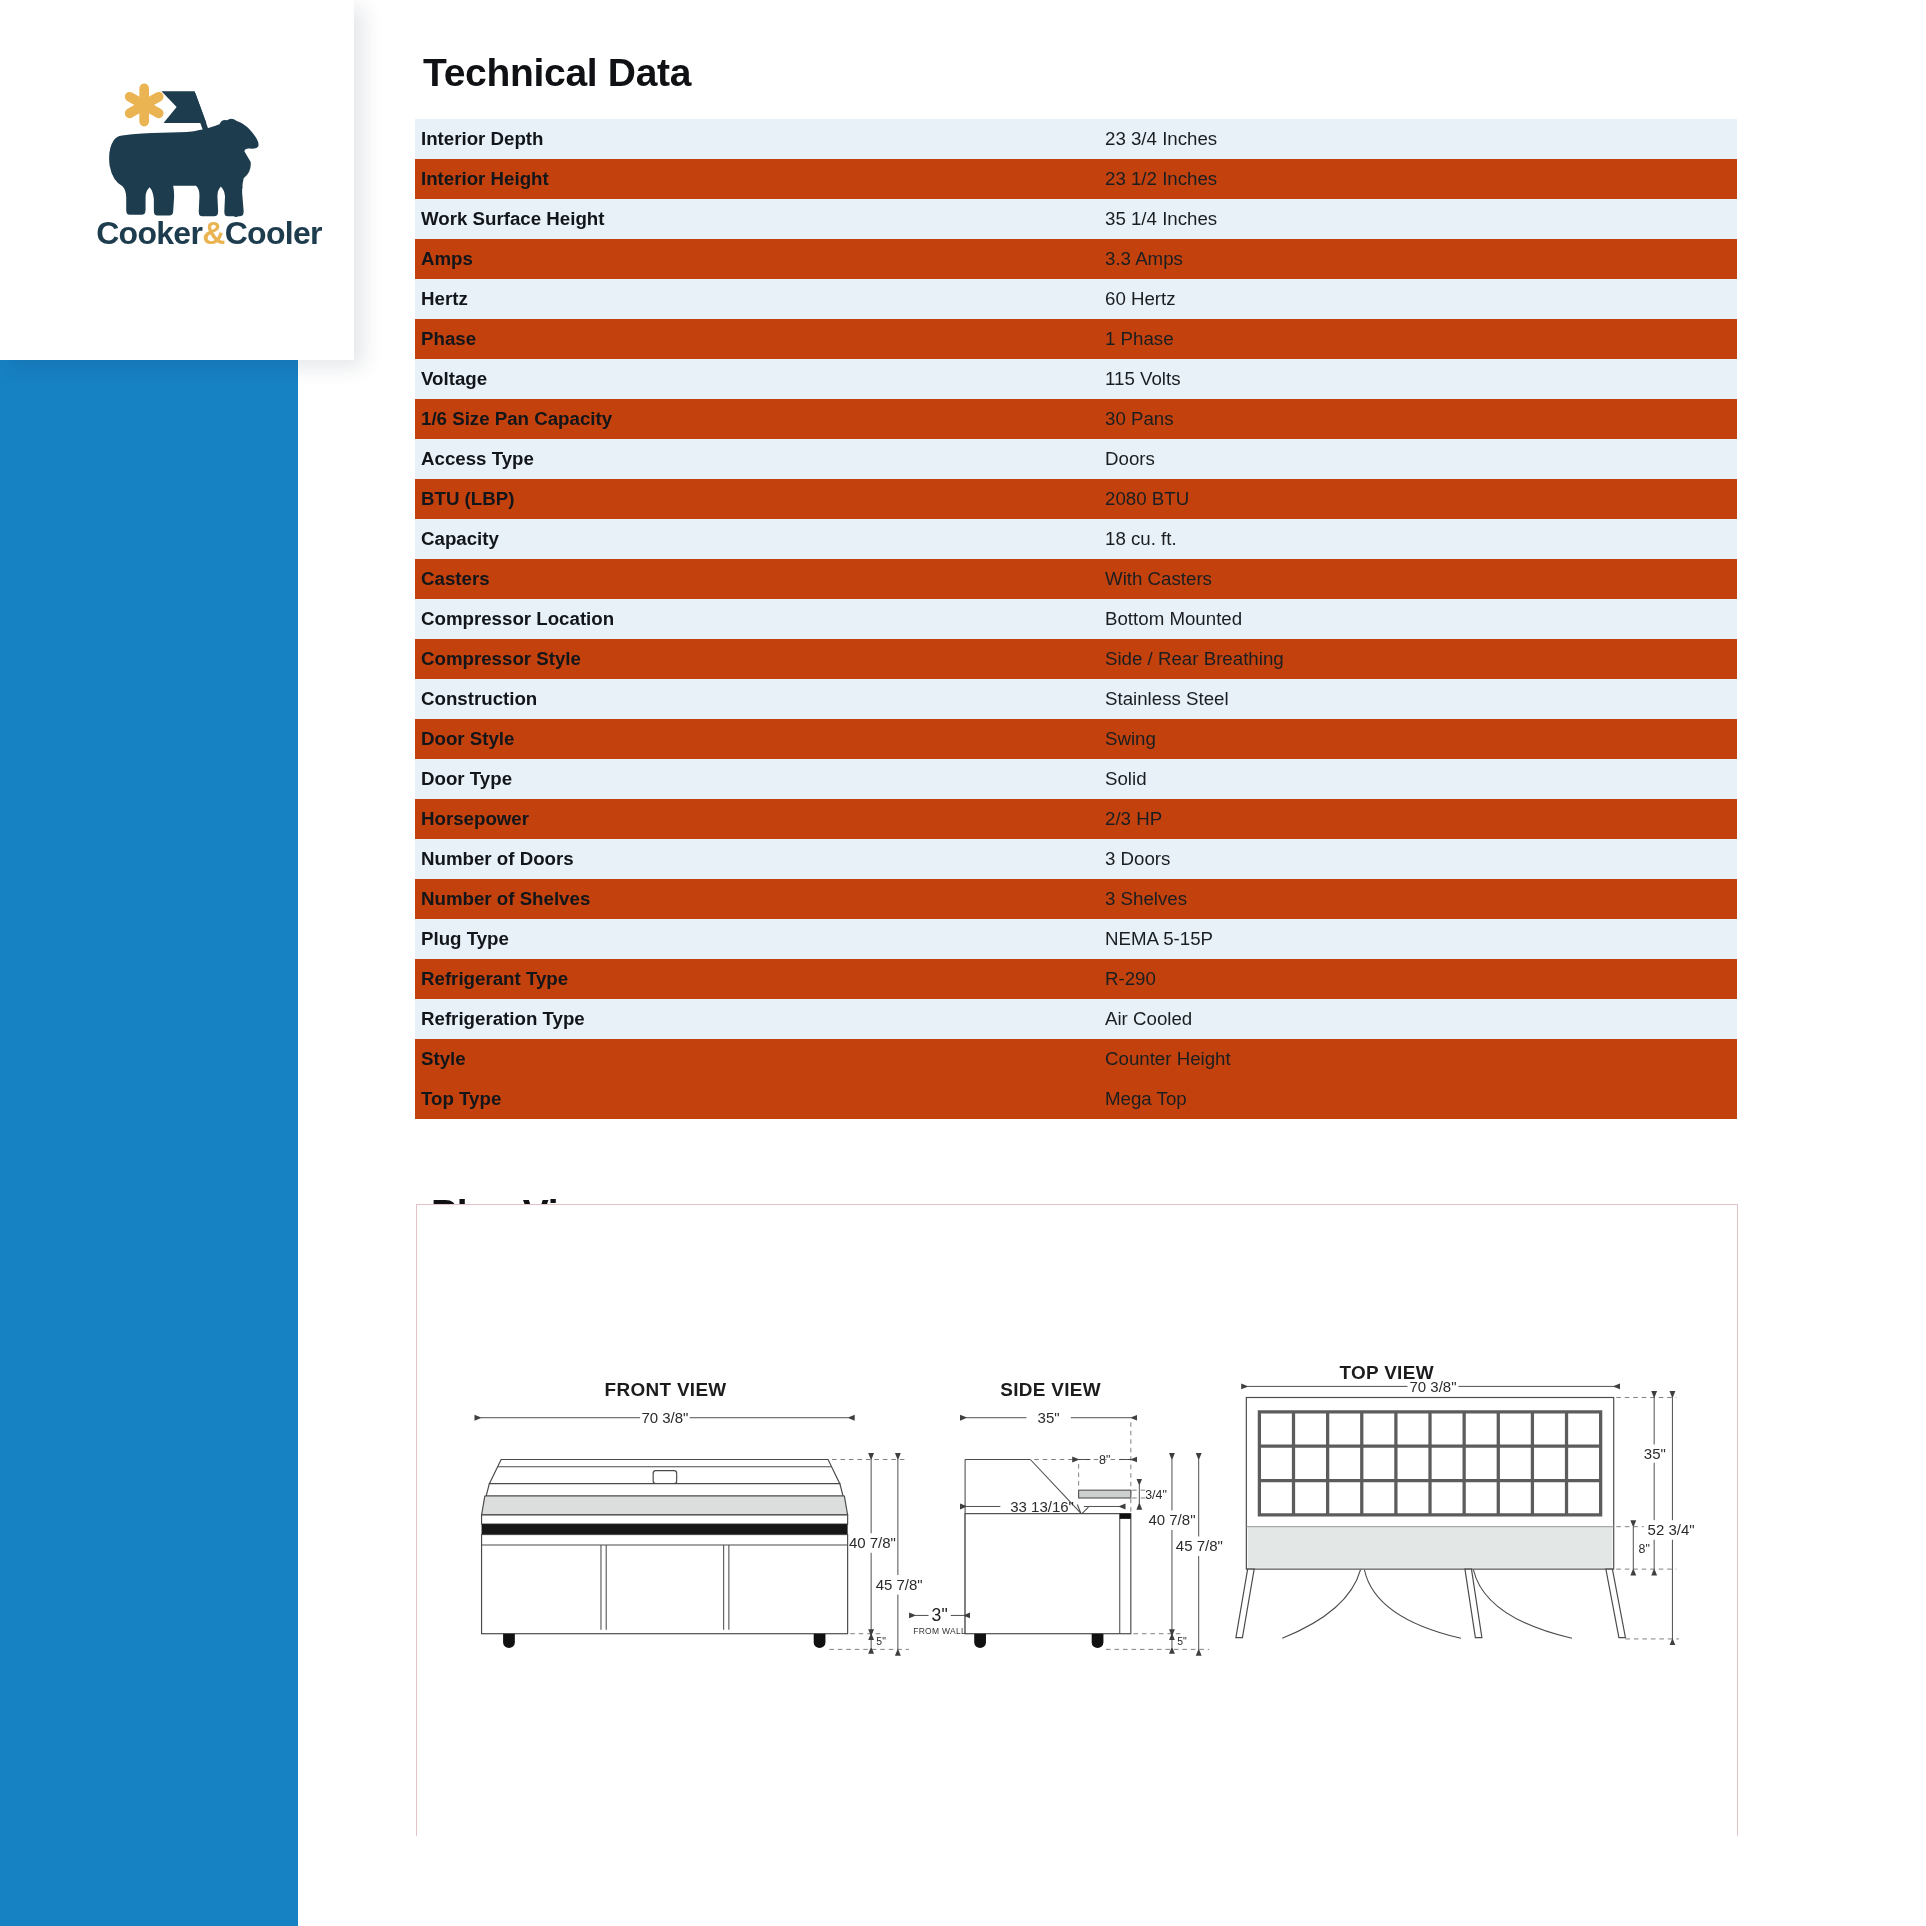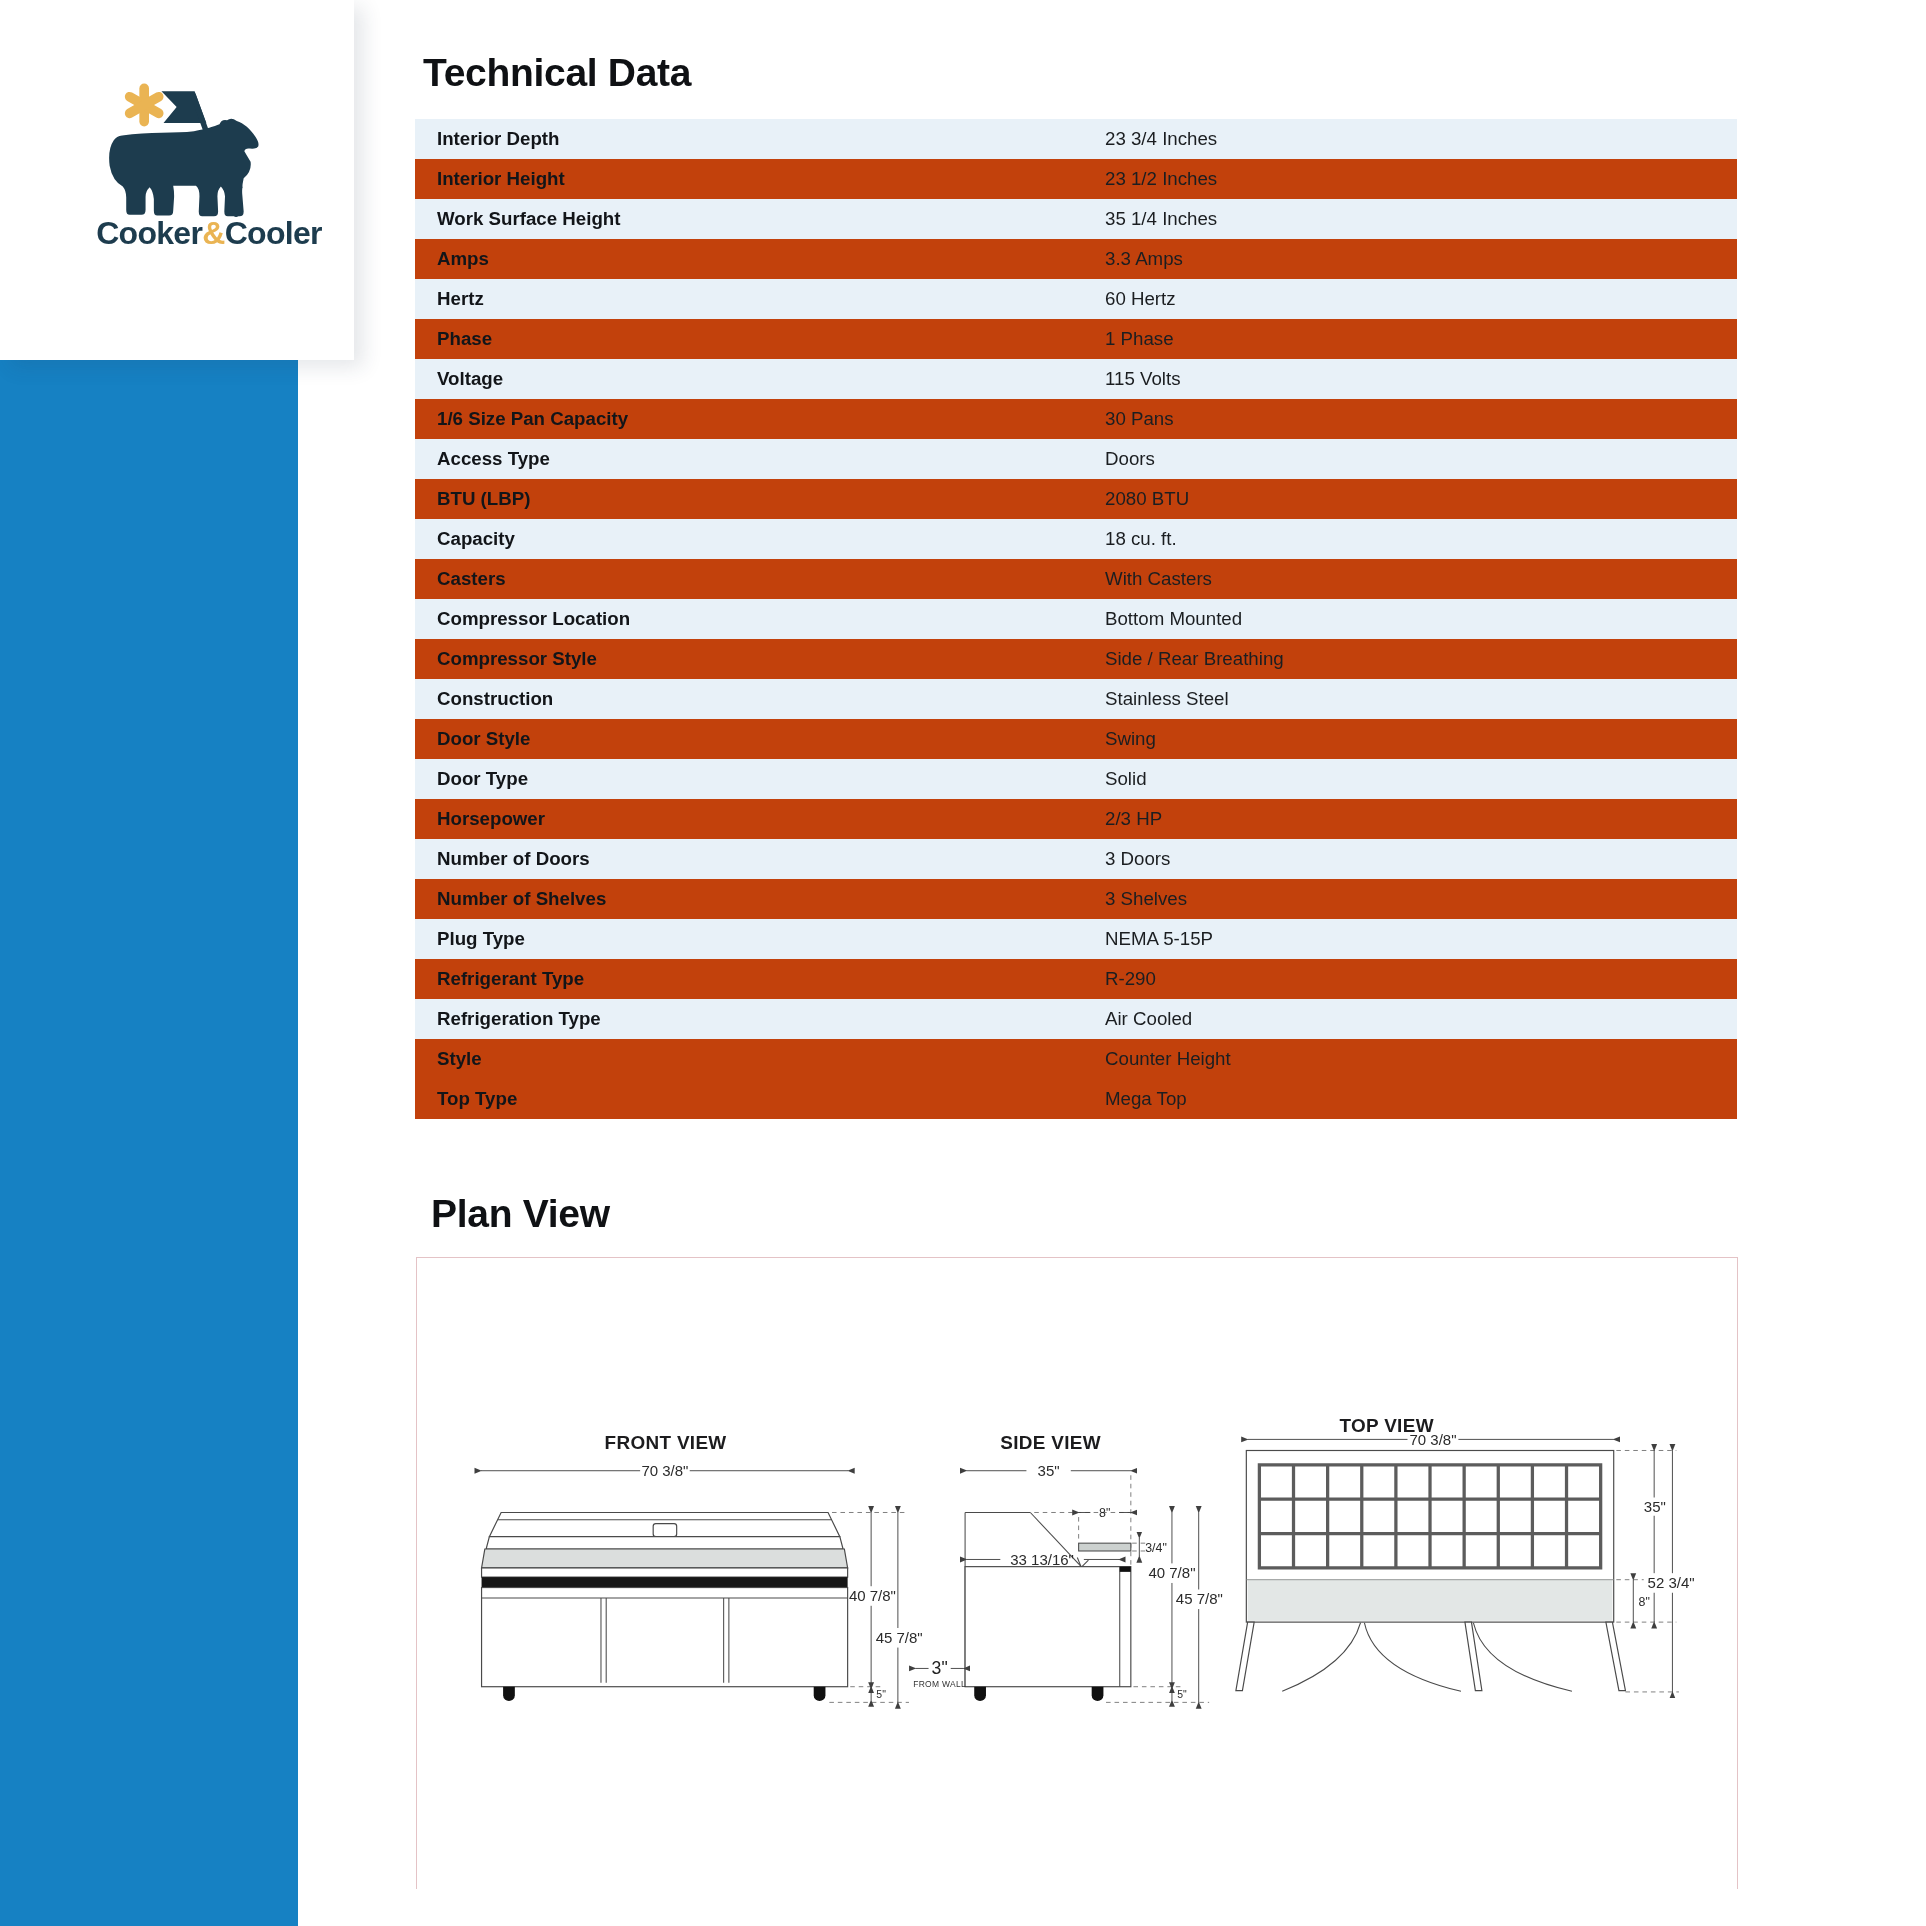--- a/index.html
+++ b/index.html
@@ -28,28 +28,28 @@
   .plan-title{
     position:absolute;left:415px;top:1176px;margin:16px;
     font-size:39px;font-weight:700;color:#0f1114;letter-spacing:-0.3px;
   }
   .spec-table{position:absolute;left:415px;top:119px;width:1322px;}
   .trow{
     display:flex;align-items:center;height:40px;position:relative;background:#c2410c;
   }
   .trow.alt{background:#e8f1f8;}
   .tlabel{
-    padding-left:22px;font-size:18.7px;font-weight:700;color:#121519;letter-spacing:0;
+    padding-left:6px;font-size:18.7px;font-weight:700;color:#121519;letter-spacing:0;
   }
   .tvalue{
     position:absolute;left:690px;font-size:18.7px;font-weight:400;color:#1b1e21;
   }
   
   .plan-box{
-    position:absolute;left:416px;top:1257px;width:1322px;height:632px;
+    position:absolute;left:416px;top:1204px;width:1322px;height:632px;
     border:1px solid #e4c3c6;border-bottom:none;background:#fff;box-sizing:border-box;
   }
   .plan-box svg{display:block;width:100%;height:100%;}
   
   .ln{stroke:#4a4a4a;stroke-width:1.6;fill:none;}
   .ol{stroke:#4a4a4a;stroke-width:1.8;fill:#ffffff;}
   .fillgray{fill:#dbdedd;}
   .dsh{stroke:#6a6a6a;stroke-width:1.3;stroke-dasharray:7 6;fill:none;}
   .dim{stroke:#3f3f3f;stroke-width:1.4;fill:none;}
   .dt{font-family:"Liberation Sans",sans-serif;font-size:23px;fill:#2b2b2b;}

